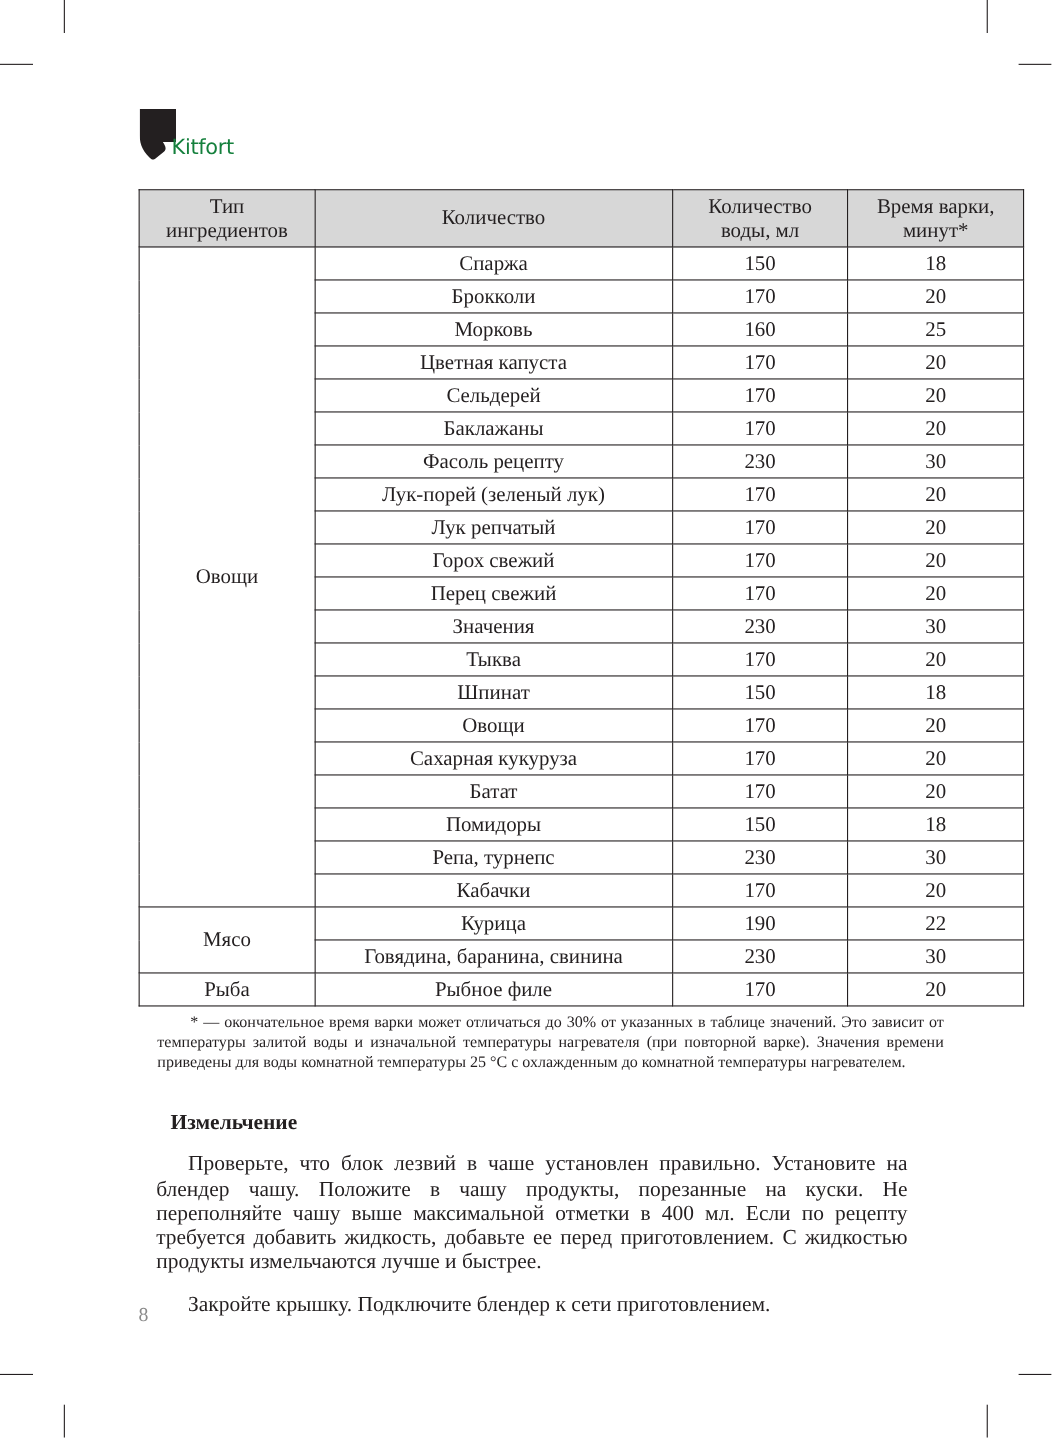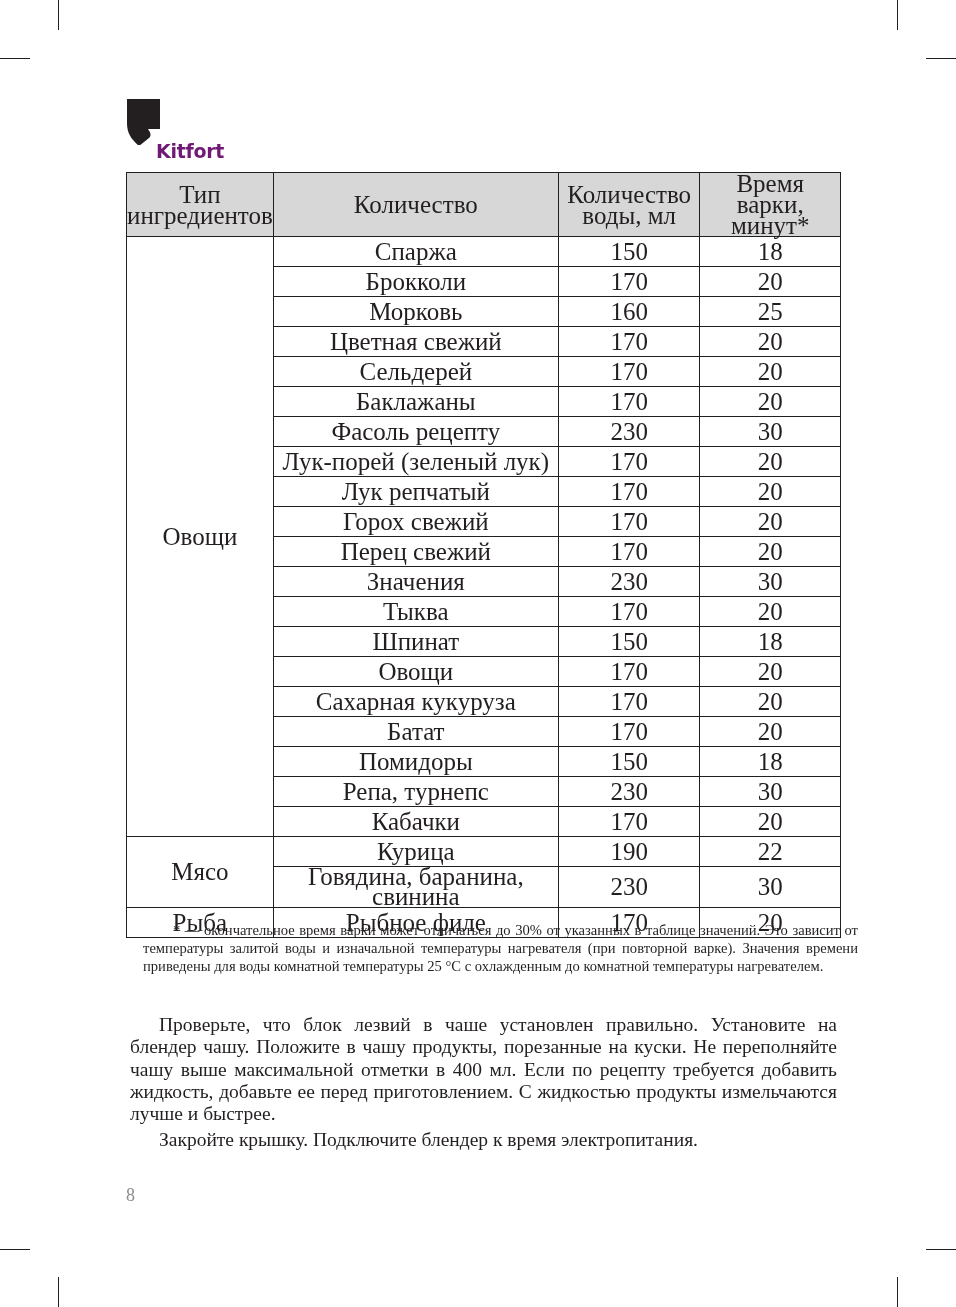--- a/index.html
+++ b/index.html
@@ -8,28 +8,28 @@
       font-family: "Liberation Serif", "DejaVu Serif", serif; color: #231f20;
     }
     .crop { position: absolute; background: #231f20; }
     .crop.v { width: 1px; height: 30px; }
     .crop.h { height: 1px; width: 30px; }
 
     .logo { position: absolute; left: 127px; top: 99px; width: 100px; height: 50px; }
     .logo svg { position: absolute; left: 0; top: 0; }
     .logo-text {
       position: absolute; left: 29px; top: 24px;
-      font-family: "DejaVu Sans", sans-serif; font-weight: bold; font-size: 19px;
-      letter-spacing: -0.3px; color: #701a75; line-height: 22px; margin-top: 17px;
+      font-family: "DejaVu Sans", sans-serif; font-weight: normal; font-size: 19px;
+      letter-spacing: -0.3px; color: #15803d; line-height: 22px;
     }
 
     table.cook {
       position: absolute; left: 126px; top: 172px;
-      width: 715px; border-collapse: collapse;
-      font-size: 25px; line-height: 20px;
+      width: 805px; border-collapse: collapse;
+      font-size: 19px; line-height: 20px;
     }
     table.cook th, table.cook td {
       border: 1px solid #231f20; text-align: center; vertical-align: middle;
       padding: 0; font-weight: normal;
     }
     table.cook th {
       background: #d7d7d7; height: 51px; line-height: 21px;
     }
     table.cook td { height: 29px; }
     col.c1 { width: 142px; } col.c2 { width: 289px; } col.c3 { width: 142px; } col.c4 { width: 142px; }
@@ -40,21 +40,21 @@
     }
     .footnote p { margin: 0; text-indent: 30px; }
 
     .section {
       position: absolute; left: 126px; top: 1010px; width: 715px;
       font-size: 19.5px; line-height: 22.3px; text-align: justify;
     }
     .section h3 {
       margin: 0; font-size: 19.5px; font-weight: bold; text-indent: 29px; line-height: 22.3px;
     }
-    .section p { margin: 4px; text-indent: 29px; }
+    .section p { margin: 16px; text-indent: 29px; }
 
     .page-num {
       position: absolute; left: 126px; top: 1185px; font-size: 18px; color: #8a8a8a;
     }
   </style>
 </head>
 <body>
 
 <div class="crop v" style="left:58px; top:0;"></div>
 <div class="crop h" style="left:0; top:58px;"></div>
@@ -98,21 +98,21 @@
         <td>Брокколи</td>
         <td>170</td>
         <td>20</td>
       </tr>
       <tr>
         <td>Морковь</td>
         <td>160</td>
         <td>25</td>
       </tr>
       <tr>
-        <td>Цветная свежий</td>
+        <td>Цветная капуста</td>
         <td>170</td>
         <td>20</td>
       </tr>
       <tr>
         <td>Сельдерей</td>
         <td>170</td>
         <td>20</td>
       </tr>
       <tr>
         <td>Баклажаны</td>
@@ -207,17 +207,18 @@
         <td>20</td>
       </tr>
     </tbody>
 </table>
 
 <div class="footnote">
   <p>* — окончательное время варки может отличаться до 30% от указанных в таблице значений. Это зависит от температуры залитой воды и изначальной температуры нагревателя (при повторной варке). Значения времени приведены для воды комнатной температуры 25 °C с охлажденным до комнатной температуры нагревателем.</p>
 </div>
 
 <div class="section">
+  <h3>Измельчение</h3>
   <p>Проверьте, что блок лезвий в чаше установлен правильно. Установите на блендер чашу. Положите в чашу продукты, порезанные на куски. Не переполняйте чашу выше максимальной отметки в 400 мл. Если по рецепту требуется добавить жидкость, добавьте ее перед приготовлением. С жидкостью продукты измельчаются лучше и быстрее.</p>
-  <p>Закройте крышку. Подключите блендер к время электропитания.</p>
+  <p>Закройте крышку. Подключите блендер к сети приготовлением.</p>
 </div>
 
 <div class="page-num">8</div>
 
 </body></html>

